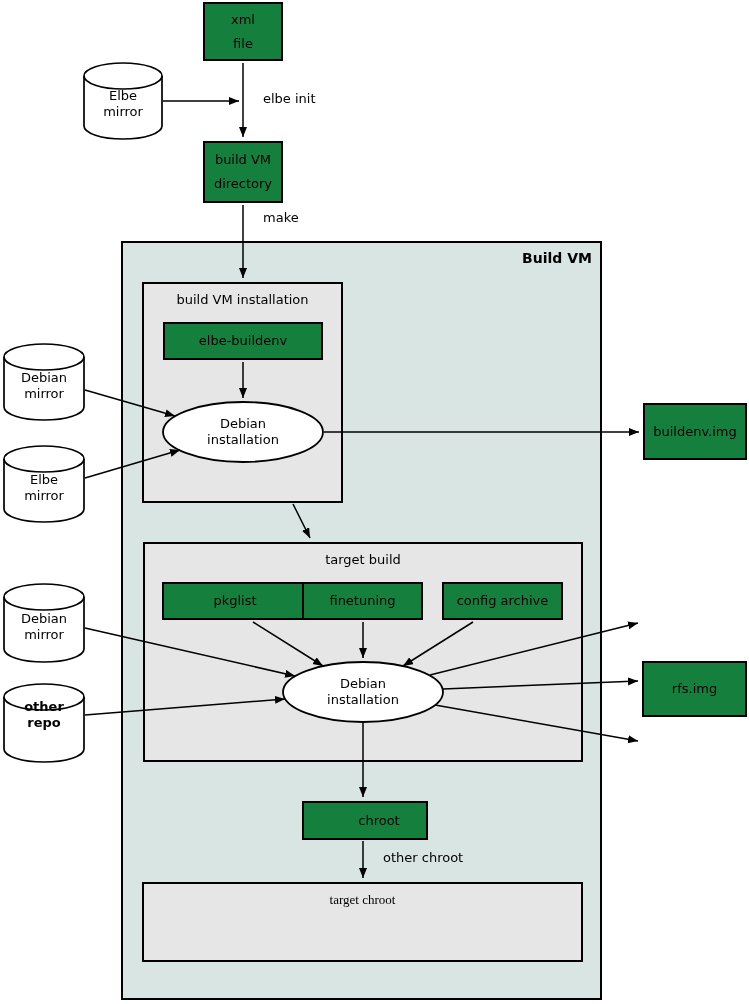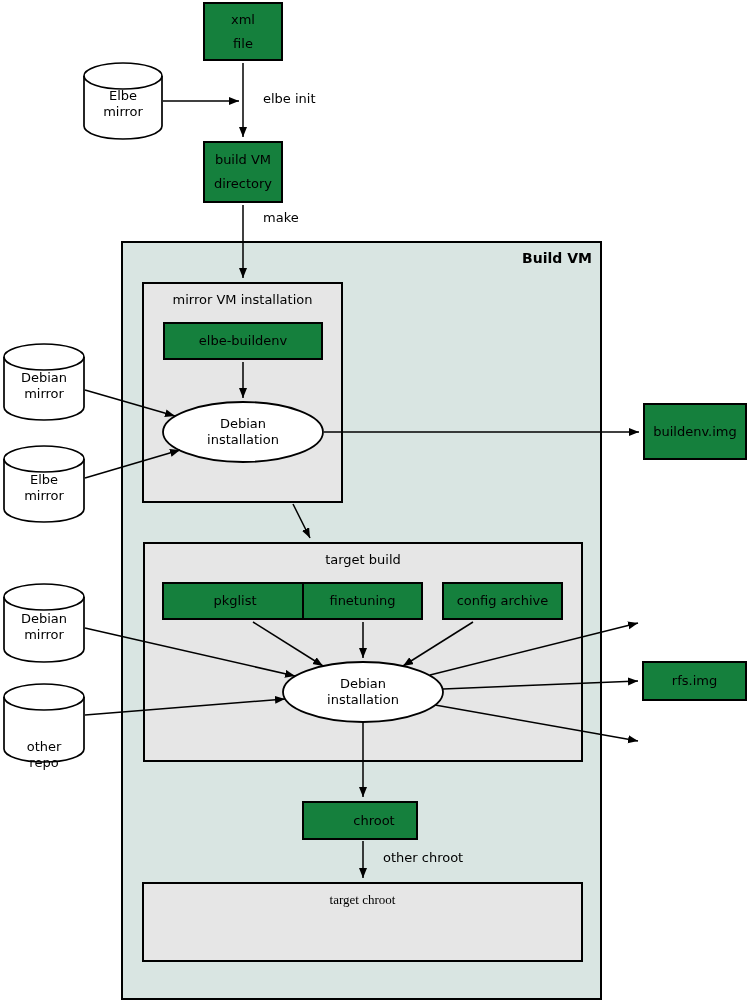--- a/index.html
+++ b/index.html
@@ -48,21 +48,21 @@
 </head>
 <body>
 
 <div class="canvas">
 
   <div class="container-box" style="left:121px;top:241px;width:481px;height:759px;background:#d9e5e2;">
     <div class="container-label">Build VM</div>
   </div>
 
   <div class="group-box" style="left:142px;top:282px;width:201px;height:221px;background:#e6e6e6;">
-    <div class="group-label">mirror VM installation</div>
+    <div class="group-label">build VM installation</div>
   </div>
 
   <div class="group-box" style="left:143px;top:542px;width:440px;height:220px;background:#e6e6e6;">
     <div class="group-label">target build</div>
   </div>
 
   <div class="group-box" style="left:142px;top:882px;width:441px;height:80px;background:#e6e6e6;font-family:Liberation Serif, serif;">
     <div class="group-label">target chroot</div>
   </div>
 
@@ -76,24 +76,24 @@
 
   <div class="node" style="left:643px;top:403px;width:104px;height:57px;">buildenv.img</div>
 
   <div class="node" style="left:162px;top:582px;width:146px;height:38px;">pkglist</div>
 
   <div class="node" style="left:302px;top:582px;width:121px;height:38px;">finetuning</div>
 
   <div class="node" style="left:442px;top:582px;width:121px;height:38px;">config archive</div>
 
 
-  <div class="node" style="left:642px;top:661px;width:105px;height:40px;">rfs.img</div>
+  <div class="node" style="left:642px;top:661px;width:105px;height:56px;">rfs.img</div>
 
 
-  <div class="node" style="left:302px;top:801px;width:116px;height:39px;padding-left:28px;">chroot</div>
+  <div class="node" style="left:302px;top:801px;width:126px;height:39px;padding-left:28px;">chroot</div>
 
   <svg class="wires" width="749" height="1004" viewBox="0 0 749 1004">
     <defs>
       <marker id="arrow" markerWidth="12" markerHeight="10" refX="10" refY="4" orient="auto" markerUnits="userSpaceOnUse">
         <path d="M0,0 L10,4 L0,8 Z" fill="#000"></path>
       </marker>
     </defs>
 
     <g>
       <path d="M84,76 A39,13 0 0 1 162,76 L162,126 A39,13 0 0 1 84,126 Z" fill="#fff" stroke="#000" stroke-width="1.7"></path>
@@ -146,21 +146,21 @@
 
   <div class="shape-label" style="left:3px;top:370px;width:82px;">Debian
 mirror</div>
 
   <div class="shape-label" style="left:3px;top:472px;width:82px;">Elbe
 mirror</div>
 
   <div class="shape-label" style="left:3px;top:611px;width:82px;">Debian
 mirror</div>
 
-  <div class="shape-label" style="left:3px;top:739px;width:82px;">other
+  <div class="shape-label" style="left:3px;top:699px;width:82px;font-weight:bold;">other
 repo</div>
 
   <div class="shape-label" style="left:163px;top:416px;width:160px;">Debian
 installation</div>
 
   <div class="shape-label" style="left:283px;top:676px;width:160px;">Debian
 installation</div>
 
   <div class="edge-label" style="left:263px;top:91px;">elbe init</div>
 

